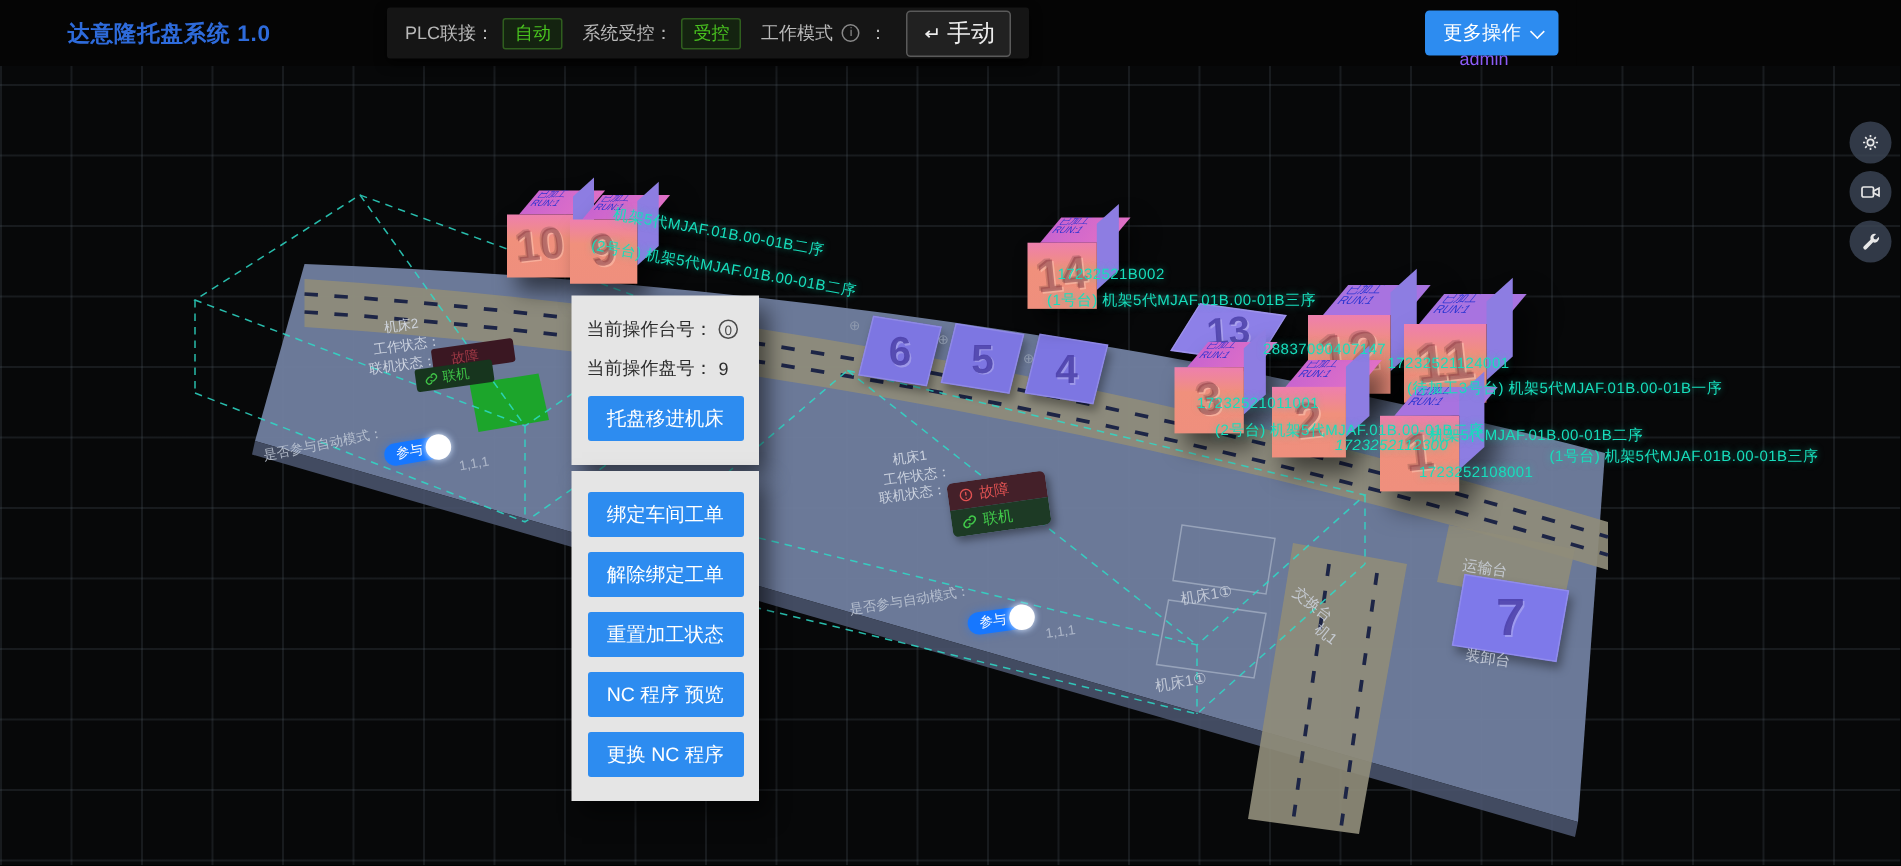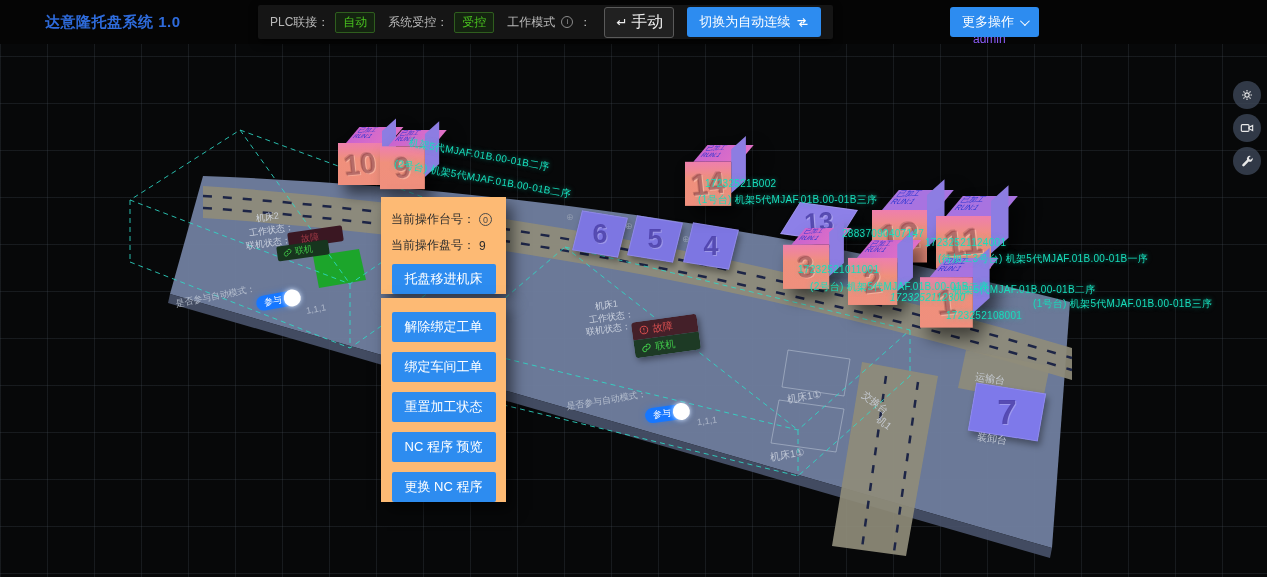--- a/index.html
+++ b/index.html
@@ -77,21 +77,21 @@
 
   .station-text{position:absolute;font-size:10px;color:#cfd5e0;opacity:.85;white-space:nowrap;z-index:8;}
   .marker{position:absolute;font-size:9px;color:#97a2b4;opacity:.8;z-index:7;}
 
   
   .view-btn{position:absolute;left:1233px;width:28px;height:28px;border-radius:50%;background:rgba(62,72,88,.78);
     display:flex;align-items:center;justify-content:center;z-index:20;cursor:pointer;}
 
   
   .ctx-panel{position:absolute;left:381px;top:197px;width:125px;z-index:50;font-size:12px;}
-  .ctx-card{background:#fdba74;box-shadow:6px 8px 14px rgba(0,0,0,.55);padding:9px 10px 0;}
+  .ctx-card{background:#e5e5e5;box-shadow:6px 8px 14px rgba(0,0,0,.55);padding:9px 10px 16px;}
   .ctx-card + .ctx-card{margin-top:4px;padding-top:4px;}
   .ctx-row{display:flex;align-items:center;gap:4px;color:#2d2d2d;margin:5px 0 9px;}
   .circle-num{display:inline-block;width:13px;height:13px;border:1px solid #4a4a4a;border-radius:50%;
     font-size:9px;line-height:12px;text-align:center;color:#4a4a4a;}
   .ctx-btn{display:block;width:104px;height:30px;margin:10px auto 0;background:#2d8cf0;color:#fff;border:none;
     border-radius:2px;font-size:13px;cursor:pointer;}
   .ctx-btn.disabled{background:#989898;color:#c9c9c9;border:1px solid #a9a9a9;cursor:default;}
 </style>
 </head>
 <body>
@@ -114,26 +114,20 @@
         <span>工作模式</span>
         <span class="info-icon"></span>
         <span>：</span>
       </span>
       <button class="btn-manual">
         <svg width="11" height="9" viewBox="0 0 12 10">
             <path d="M10.5 1v4.2H3.2M5.2 2.8L2.6 5.2l2.6 2.4" fill="none" stroke="#ececec" stroke-width="1.3"></path>
           </svg>
         <span>手动</span>
       </button>
-      <button class="btn-primary">
-        <span>切换为自动连续</span>
-        <svg width="13" height="11" viewBox="0 0 14 12">
-            <path d="M1.5 4h8.5M7.5 1.5L10 4 7.5 6.5M12.5 8H4M6.5 5.5L4 8l2.5 2.5" fill="none" stroke="#fff" stroke-width="1.3"></path>
-          </svg>
-      </button>
     </div>
 
     <div class="user-block">
       <span>当前用户：</span><span>admin</span>
     </div>
 
     <button class="btn-primary more-btn">
       <span>更多操作</span>
       <span class="chev"></span>
     </button>
@@ -375,21 +369,21 @@
         <span>当前操作台号：</span>
         <span class="circle-num">0</span>
       </div>
       <div class="ctx-row">
         <span>当前操作盘号：</span>
         <span>9</span>
       </div>
       <button class="ctx-btn">托盘移进机床</button>
     </div>
     <div class="ctx-card">
+      <button class="ctx-btn">绑定车间工单</button>
       <button class="ctx-btn">解除绑定工单</button>
-      <button class="ctx-btn">绑定车间工单</button>
       <button class="ctx-btn">重置加工状态</button>
       <button class="ctx-btn">NC 程序 预览</button>
       <button class="ctx-btn">更换 NC 程序</button>
     </div>
   </div>
 
 </div>
 
 </body></html>

